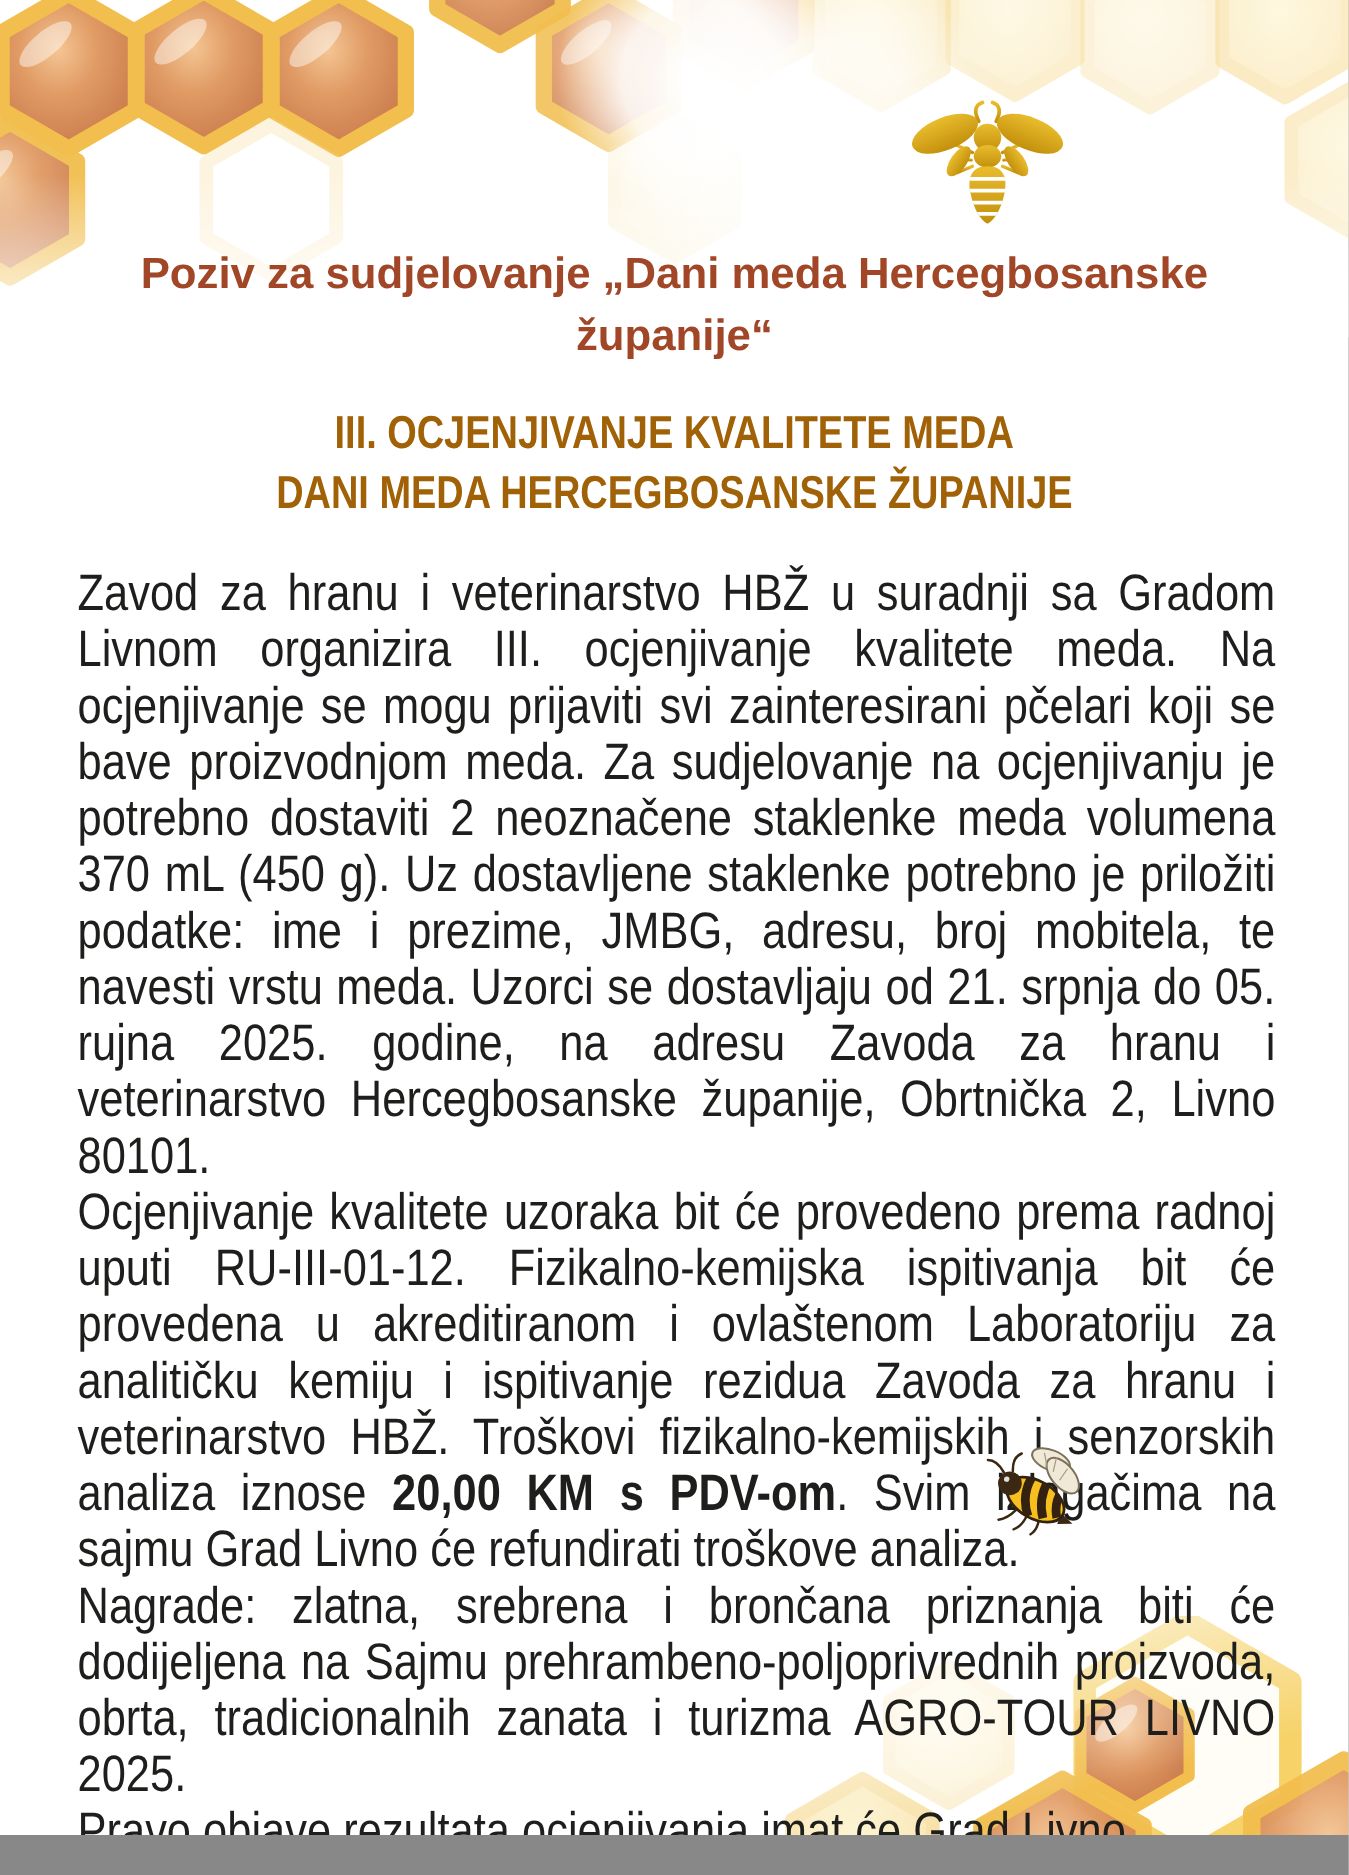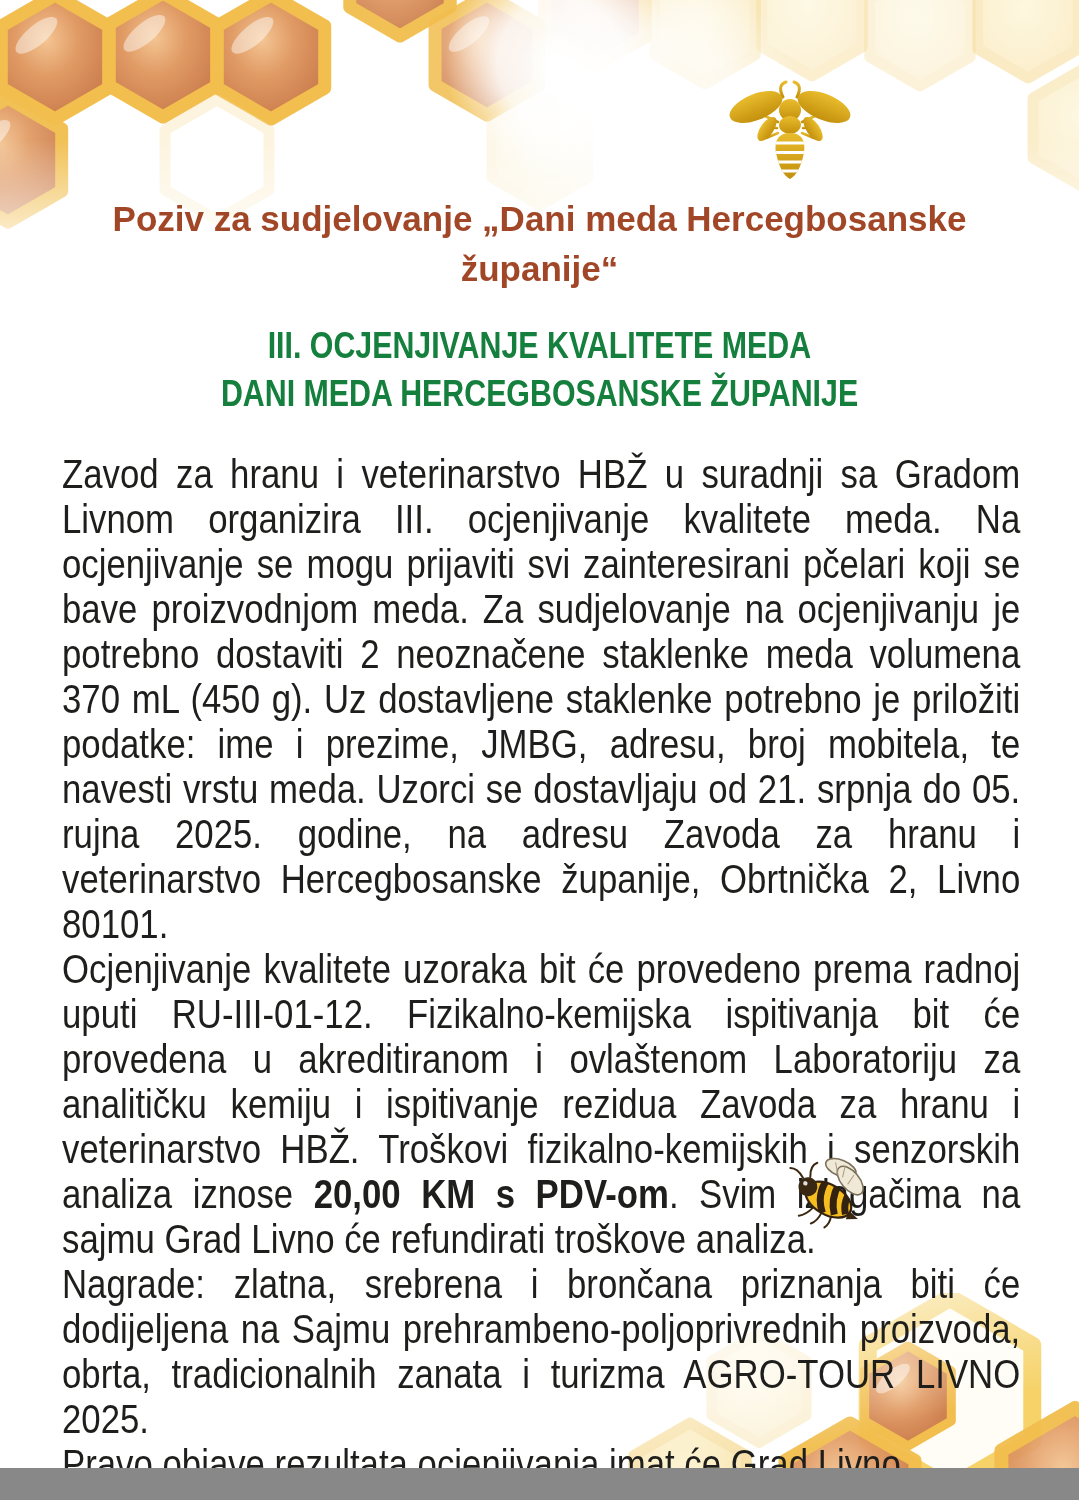--- a/index.html
+++ b/index.html
@@ -18,21 +18,21 @@
   .bee-inline{position:absolute;left:781px;top:1152px;width:100px;height:86px;z-index:2;}
   
   .title{
     position:absolute;top:194px;left:90px;width:899px;z-index:1;
     text-align:center;font-weight:bold;font-size:35px;line-height:50px;
     color:#A14727;
   }
   .subtitle{
     position:absolute;top:322px;left:0;width:1079px;z-index:1;
     text-align:center;font-weight:bold;font-size:37px;line-height:48px;
-    color:#15803d;
+    color:#a16207;
   }
   .subtitle .cond{display:inline-block;transform:scaleX(0.82);transform-origin:center;white-space:nowrap;}
   
   .body-text{
     position:absolute;left:62px;top:452px;width:1130px;z-index:1;
     transform:scaleX(0.848);transform-origin:0 0;
     font-size:41px;line-height:45px;color:#1E1E1C;
     text-align:justify;
   }
   .body-text p{margin:0;}

